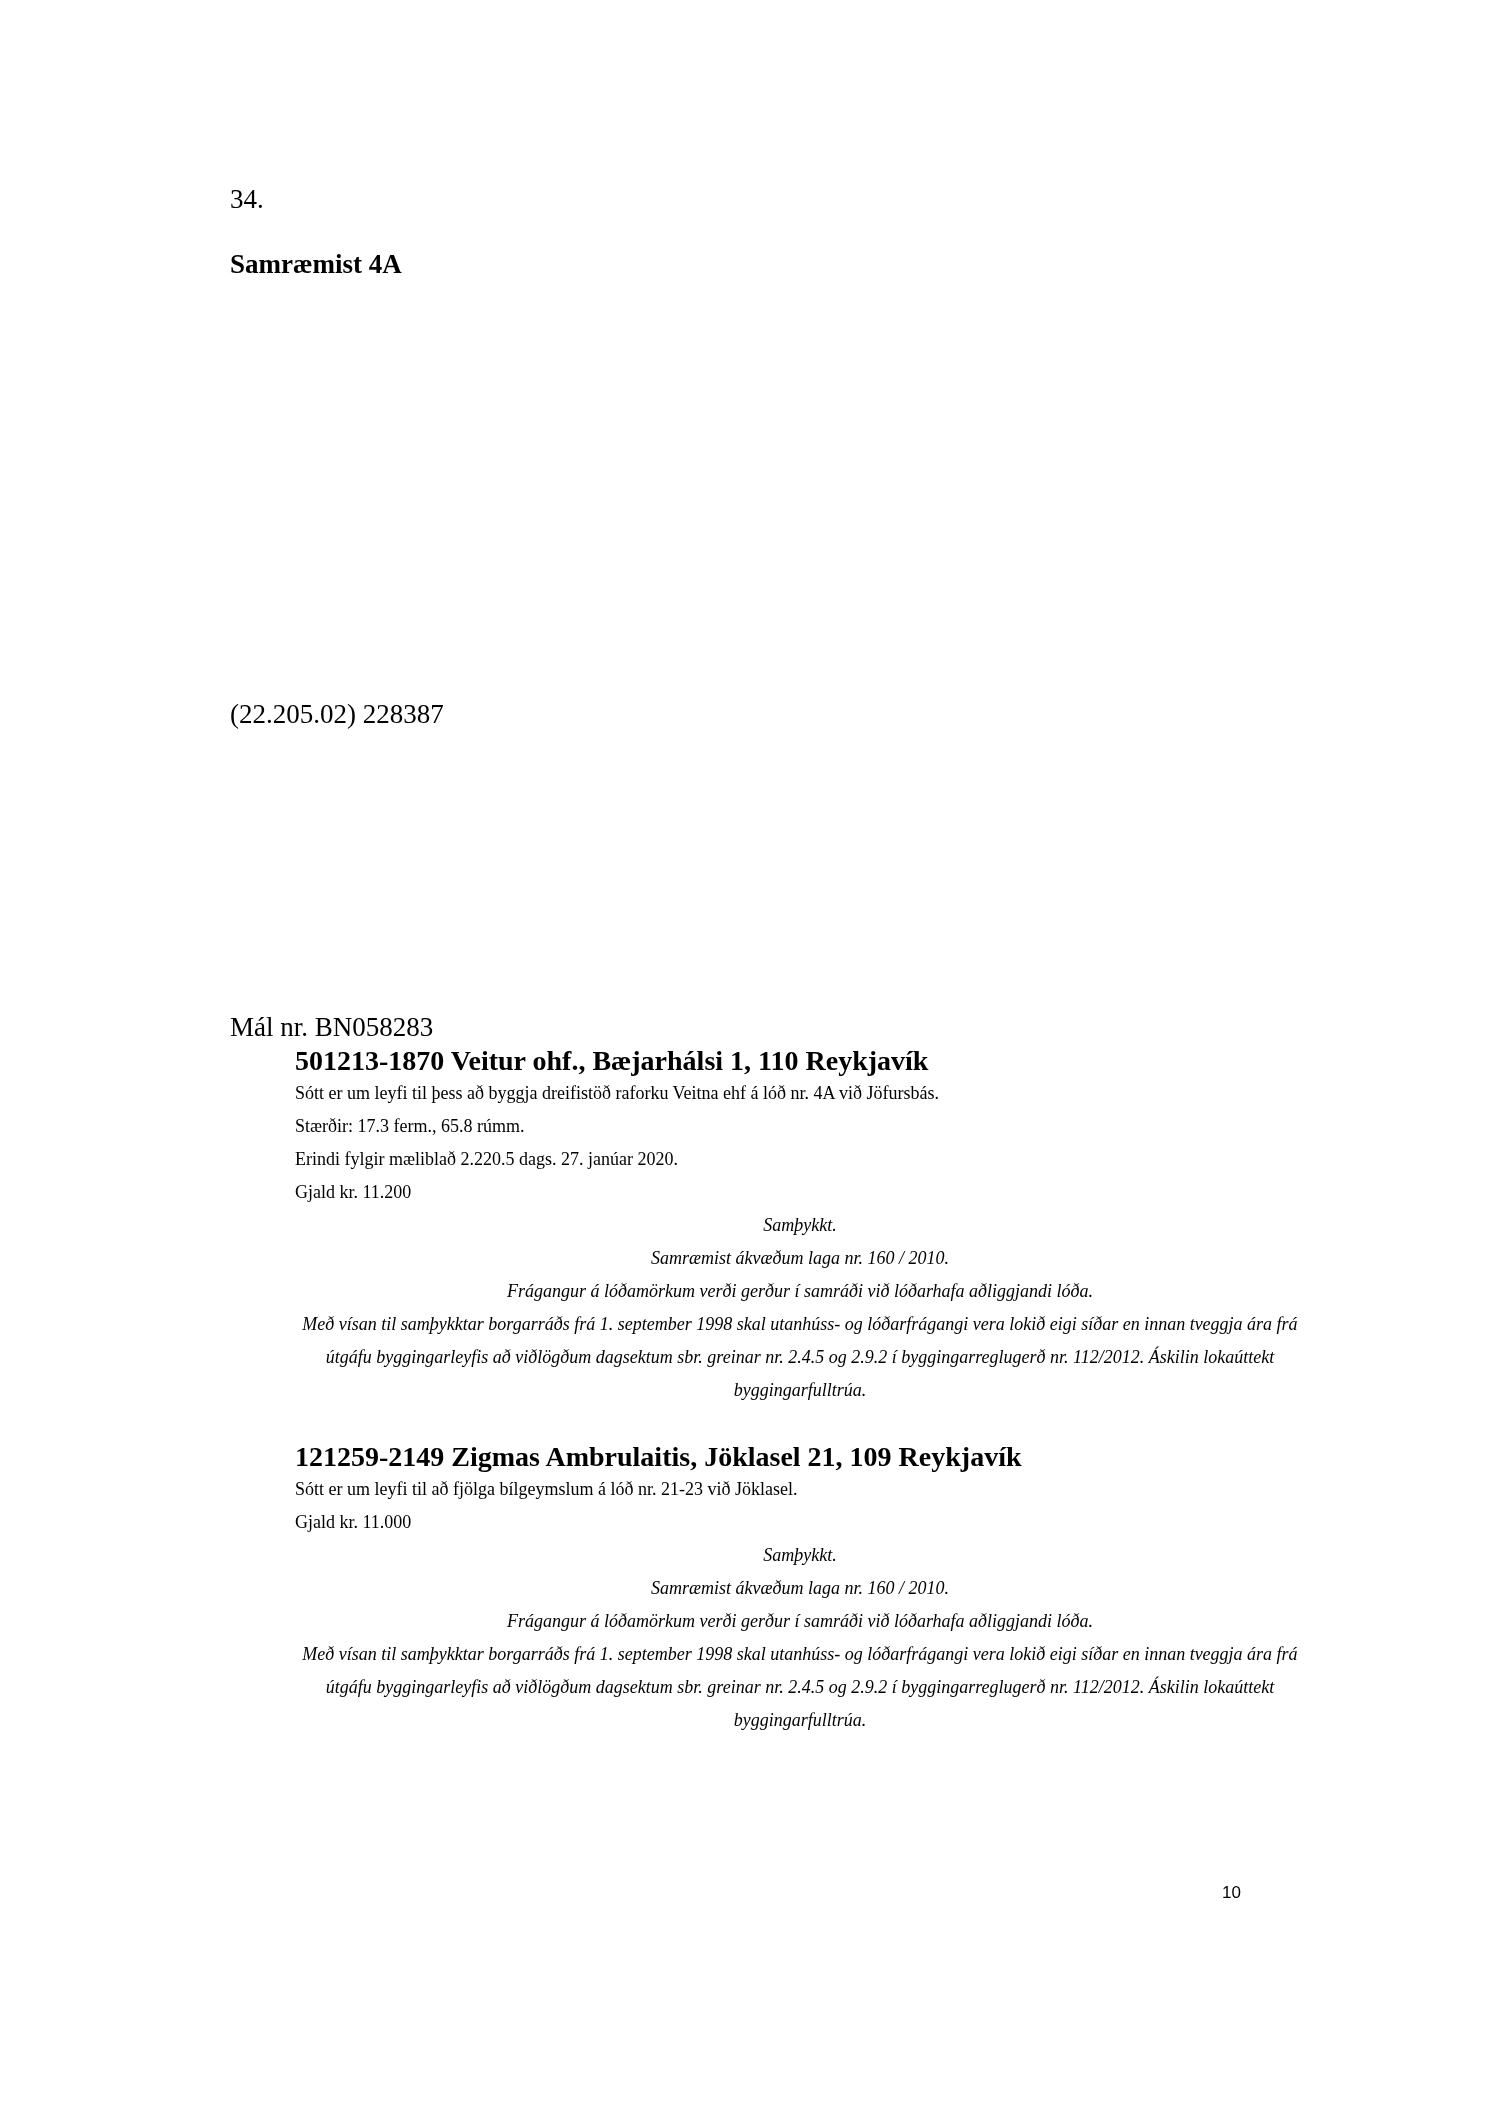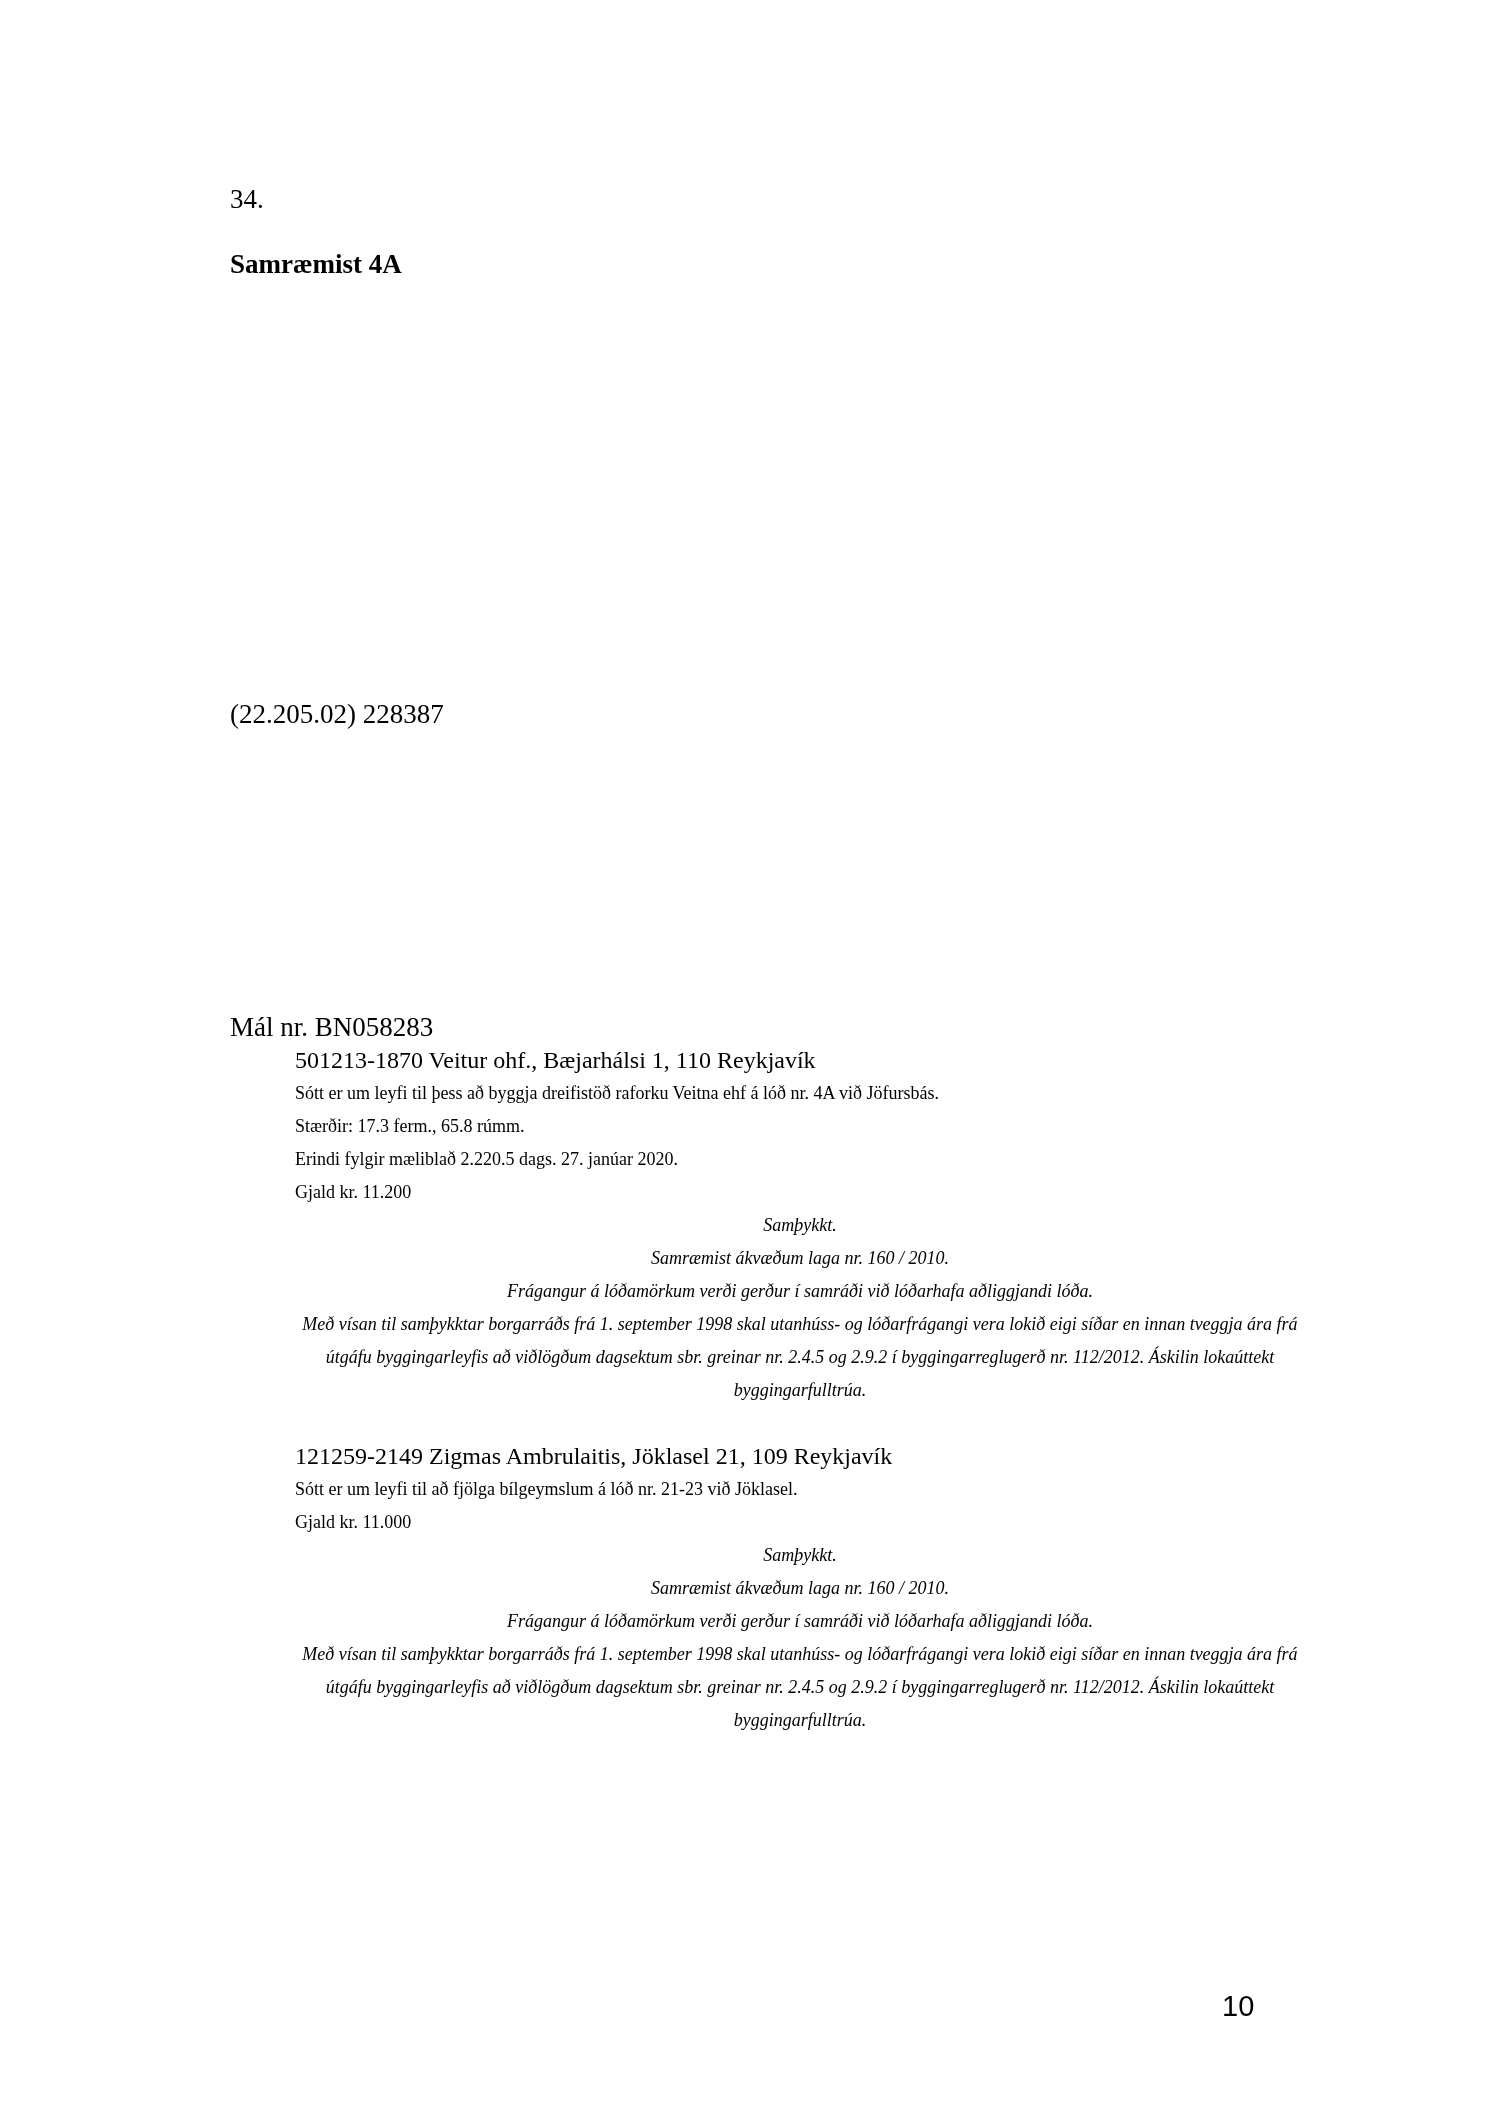--- a/index.html
+++ b/index.html
@@ -33,30 +33,31 @@
   .item-body {
     margin-left:65px;
     width:1010px;
   }
   .item-body p {
     margin:0;
     font-size:18px;
     line-height:33px;
   }
   .item-body p.owner {
-    font-size:24px;
+    font-size:28px;
+    font-weight:bold;
   }
   .justify { text-align:justify; }
   .italic  { font-style:italic;text-align:center; }
   .page-number {
     position:absolute;
     left:1222px;
-    top:1990px;
+    top:1876px;
     font-family:"Liberation Sans", sans-serif;
-    font-size:29px;
+    font-size:17px;
     line-height:33px;
     text-align:right;
   }
 </style>
 </head>
 <body>
 
 <div class="page">
   <div class="content">
 

